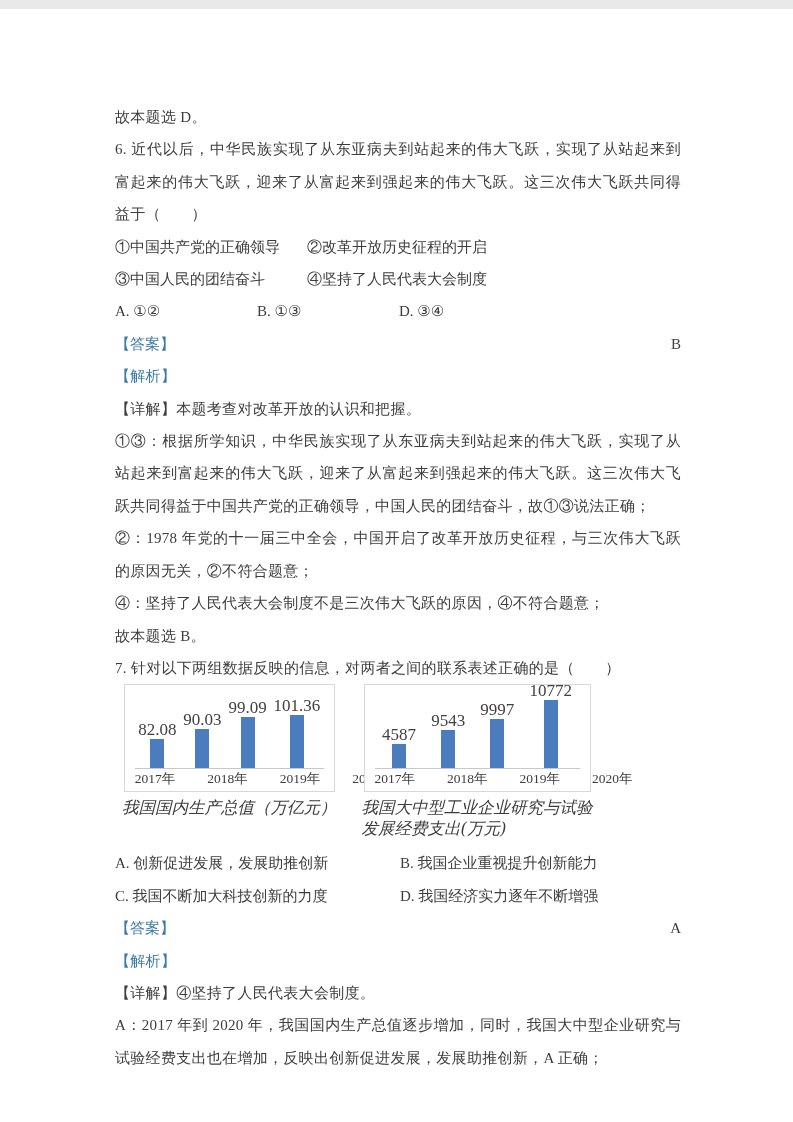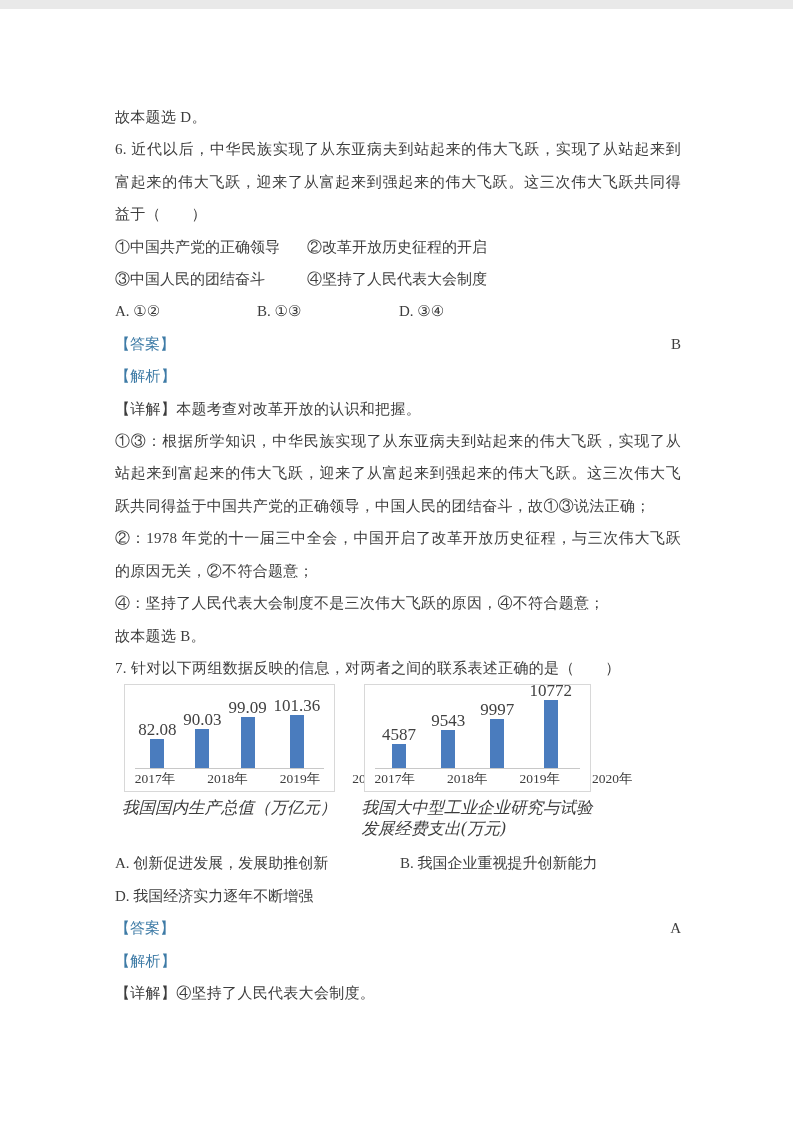--- a/index.html
+++ b/index.html
@@ -172,25 +172,27 @@
             <div>发展经费支出(万元)</div>
           </div>
       </div>
     </div>
 
     <div class="row cols2q7">
       <span>A. 创新促进发展，发展助推创新</span>
       <span>B. 我国企业重视提升创新能力</span>
     </div>
     <div class="row cols2q7">
+      <span>C. 我国不断加大科技创新的力度</span>
       <span>D. 我国经济实力逐年不断增强</span>
     </div>
 
     <div class="answer-row">
       <span class="blue">【答案】</span>
       <span class="ans-val">A</span>
     </div>
     <p class="line blue">【解析】</p>
 
     <p class="line">【详解】④坚持了人民代表大会制度。</p>
+    <p class="line">A：2017 年到 2020 年，我国国内生产总值逐步增加，同时，我国大中型企业研究与试验经费支出也在增加，反映出创新促进发展，发展助推创新，A 正确；</p>
 
   </div>
 </div>
 
 </body></html>

